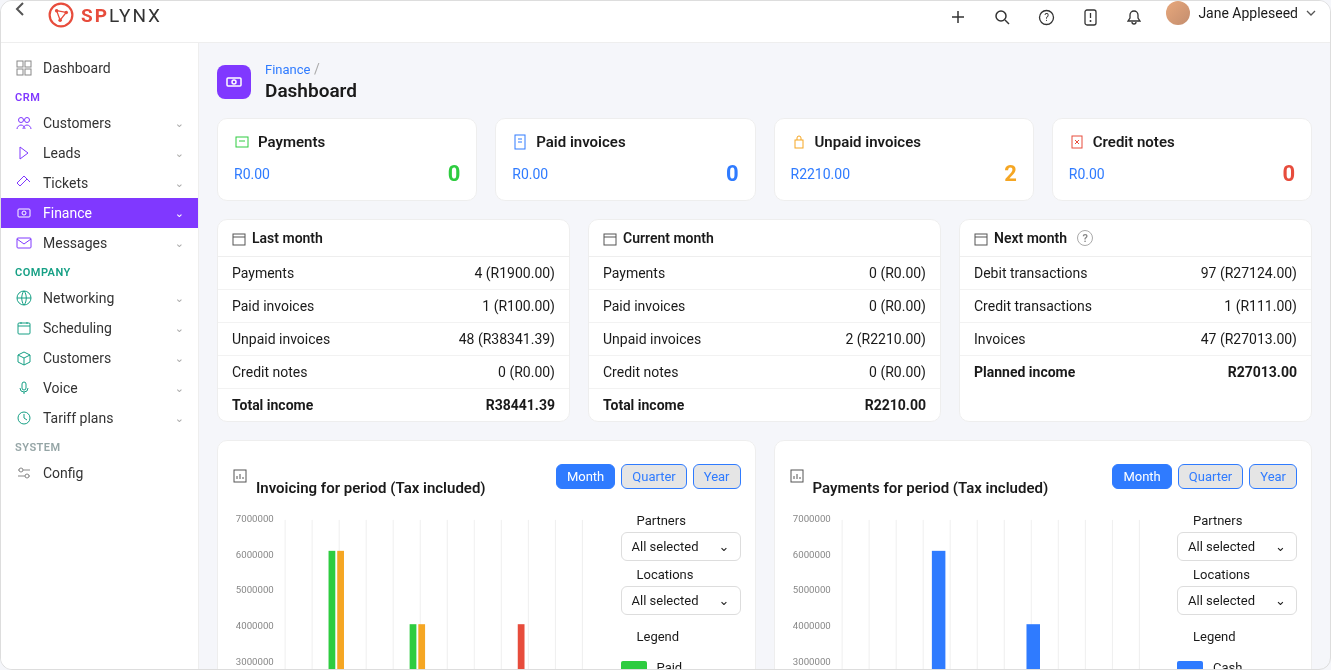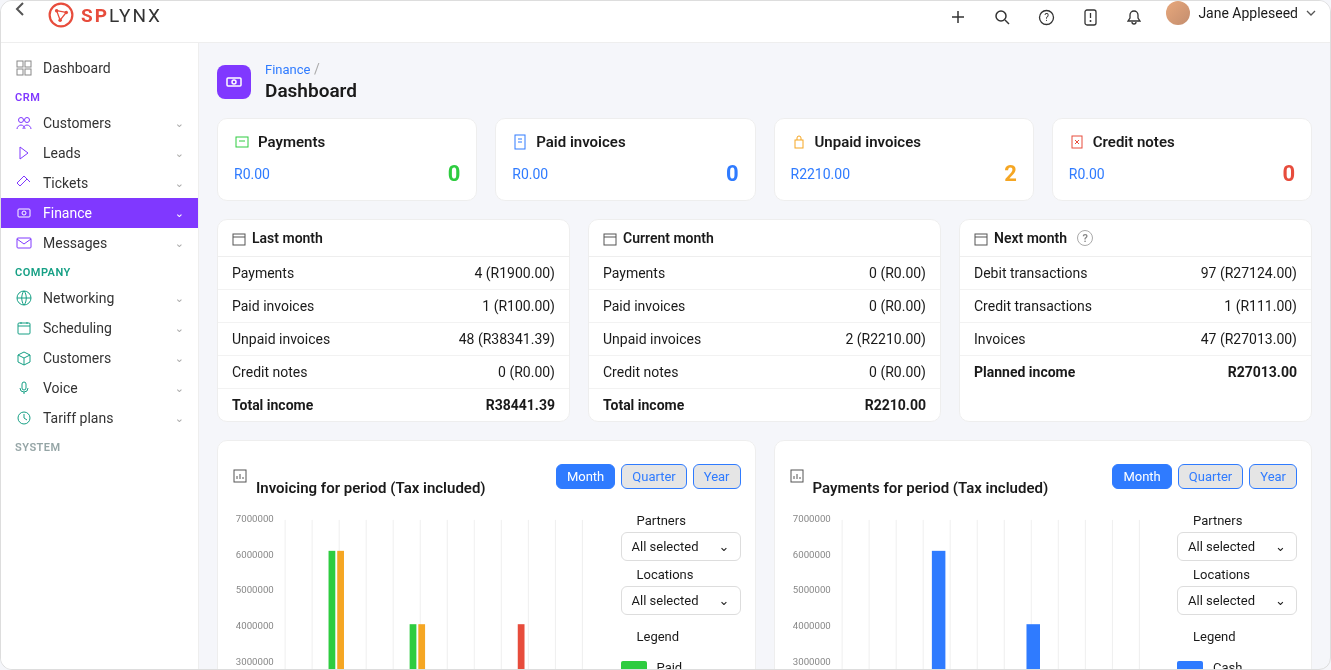--- a/index.html
+++ b/index.html
@@ -229,20 +229,30 @@
       <span class="side-ico" style="color:#16a085">
           <svg width="16" height="16" viewBox="0 0 16 16">
             <circle cx="8" cy="8" r="6" stroke="currentColor" fill="none"></circle>
             <path d="M8 4v4l3 2" stroke="currentColor" fill="none"></path>
           </svg>
         </span>
       <span>Tariff plans</span>
         <span class="chev">⌄</span>
     </div>
     <div class="side-section system">SYSTEM</div>
+    <div class="side-item">
+      <span class="side-ico">
+          <svg width="16" height="16" viewBox="0 0 16 16">
+            <path d="M2 5h12M2 11h12" stroke="#888"></path>
+            <circle cx="5" cy="5" r="2" stroke="#888" fill="#fff"></circle>
+            <circle cx="11" cy="11" r="2" stroke="#888" fill="#fff"></circle>
+          </svg>
+        </span>
+      <span>Config</span>
+    </div>
   </div>
 
   <div class="main">
     <div class="page-head">
       <div class="ico-box">
           <svg width="18" height="18" viewBox="0 0 18 18">
             <rect x="2" y="5" width="14" height="8" rx="1" stroke="#fff" stroke-width="1.5" fill="none"></rect>
             <circle cx="9" cy="9" r="2" stroke="#fff" stroke-width="1.5" fill="none"></circle>
           </svg>
         </div>

